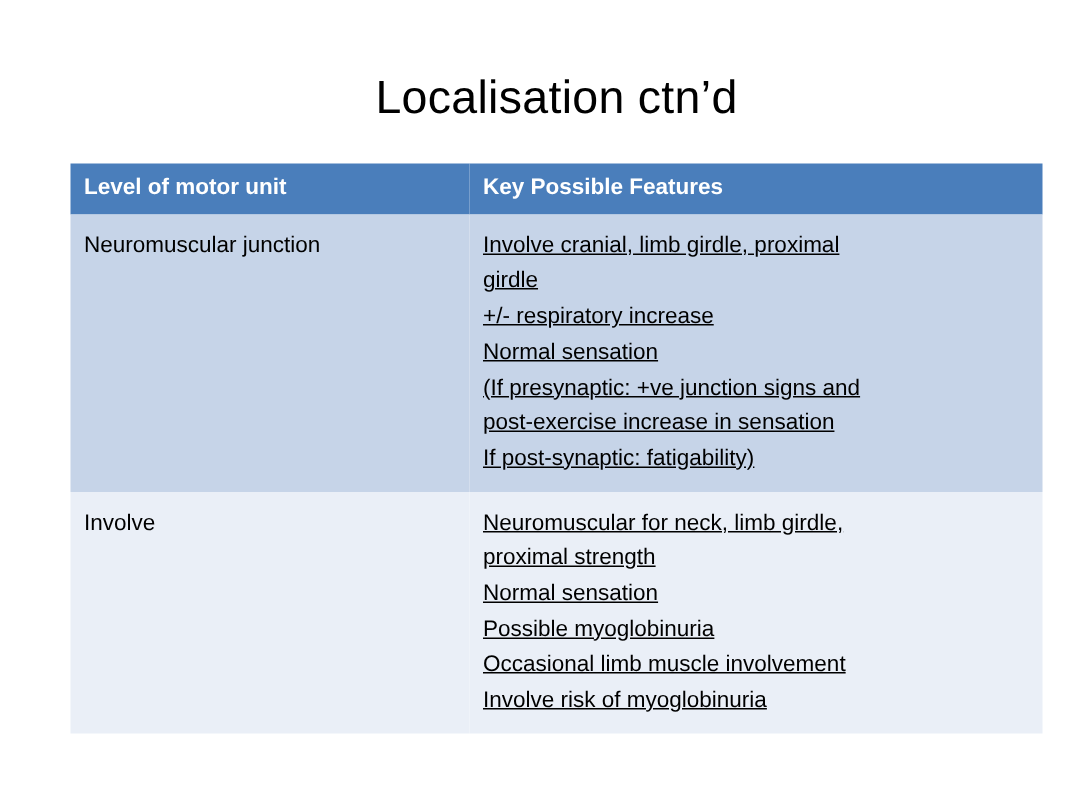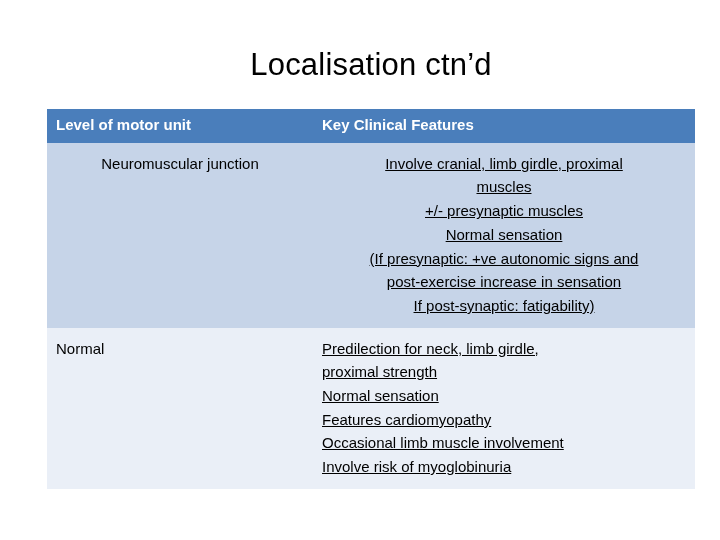--- a/index.html
+++ b/index.html
@@ -62,21 +62,21 @@
   table.loc-table td {
     font-size: 15px;
     font-weight: 400;
     text-align: left;
     padding: 9px 9px 10px 9px;
     vertical-align: top;
     line-height: 1.58;
     border: none;
     color: #000000;
   }
-  tr.row-alt td { background: #c6d4e8; text-align: center; }
+  tr.row-alt td { background: #c6d4e8; }
   tr.row-plain td { background: #eaeff7; }
   .cell-lines span {
     display: block;
     text-decoration: underline;
   }
 </style>
 </head>
 <body>
 
 <div class="slide">
@@ -85,46 +85,46 @@
 
   <div class="table-wrap">
     <table class="loc-table">
       <colgroup>
         <col class="c1">
         <col class="c2">
       </colgroup>
       <thead>
         <tr>
           <th>Level of motor unit</th>
-          <th>Key Clinical Features</th>
+          <th>Key Possible Features</th>
         </tr>
       </thead>
       <tbody>
         <tr class="row-alt">
           <td>Neuromuscular junction</td>
           <td>
             <div class="cell-lines">
               <span>Involve cranial, limb girdle, proximal</span>
-              <span>muscles</span>
-              <span>+/- presynaptic muscles</span>
+              <span>girdle</span>
+              <span>+/- respiratory increase</span>
               <span>Normal sensation</span>
-              <span>(If presynaptic: +ve autonomic signs and</span>
+              <span>(If presynaptic: +ve junction signs and</span>
               <span>post-exercise increase in sensation</span>
               <span>If post-synaptic: fatigability)</span>
             </div>
           </td>
         </tr>
         <tr class="row-plain">
-          <td>Normal</td>
+          <td>Involve</td>
           <td>
             <div class="cell-lines">
-              <span>Predilection for neck, limb girdle,</span>
+              <span>Neuromuscular for neck, limb girdle,</span>
               <span>proximal strength</span>
               <span>Normal sensation</span>
-              <span>Features cardiomyopathy</span>
+              <span>Possible myoglobinuria</span>
               <span>Occasional limb muscle involvement</span>
               <span>Involve risk of myoglobinuria</span>
             </div>
           </td>
         </tr>
       </tbody>
     </table>
   </div>
 
 </div>

